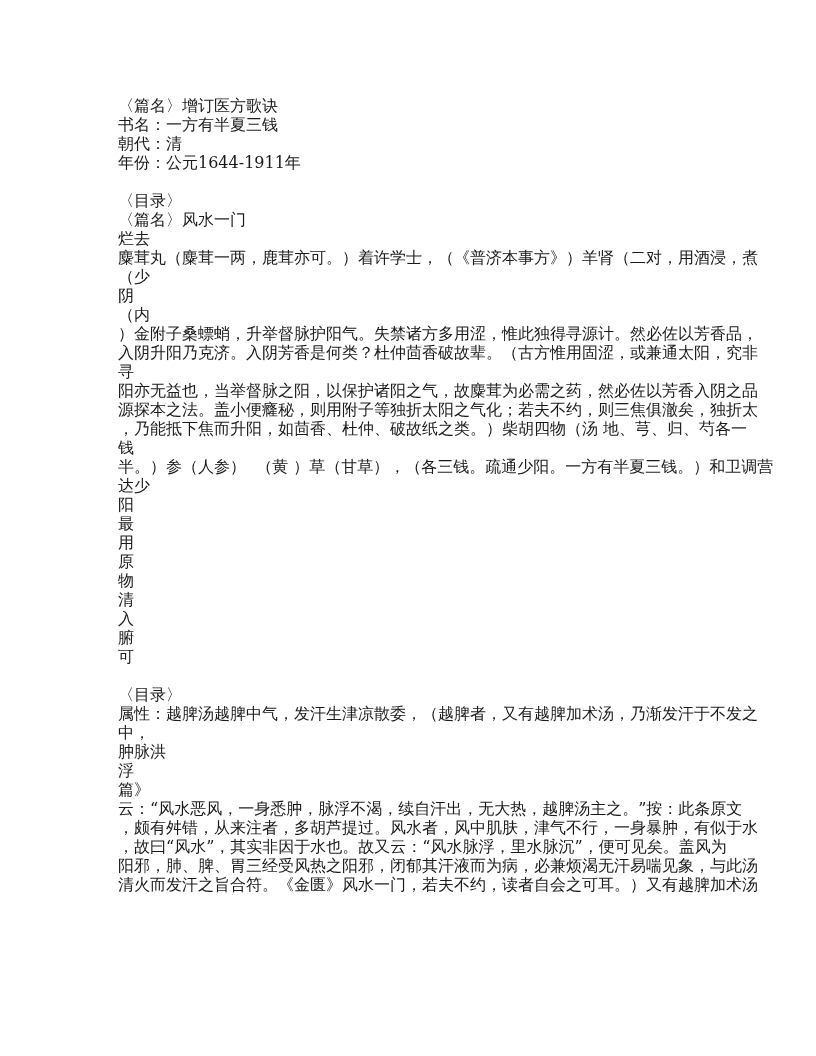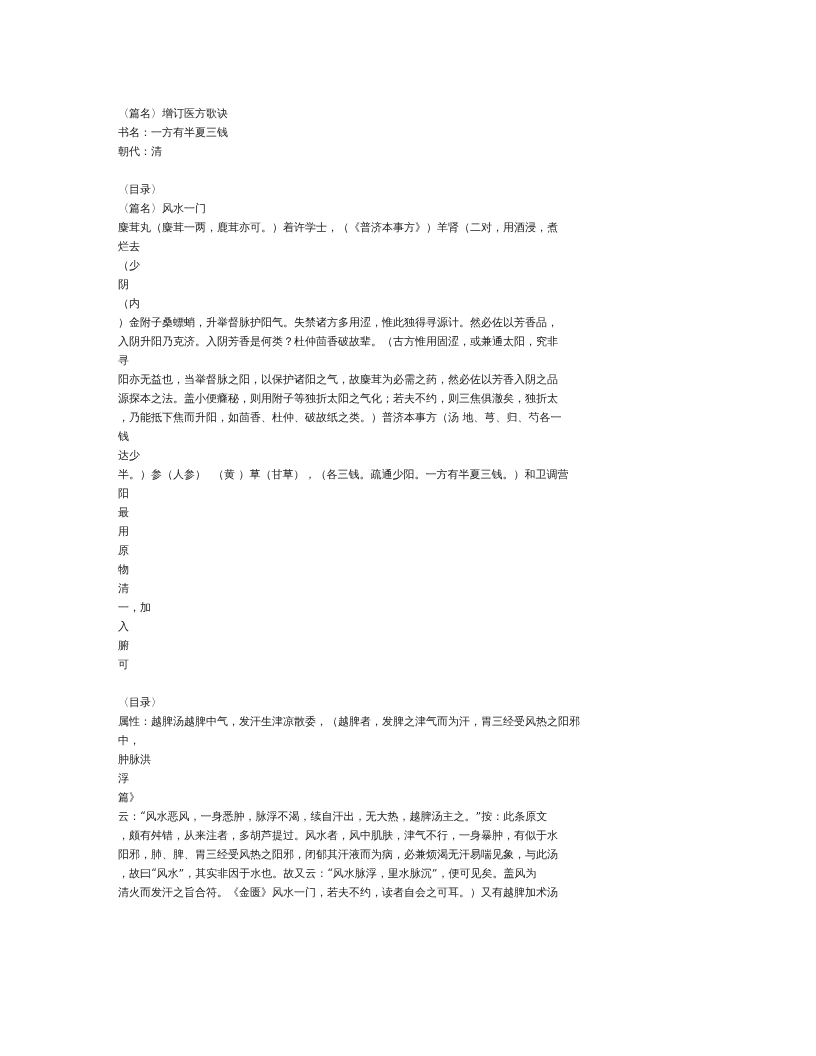--- a/index.html
+++ b/index.html
@@ -1,71 +1,71 @@
 <!DOCTYPE html>
 <html><head>
 <meta charset="utf-8">
 <style>
   html, body { margin: 0; padding: 0; background: #ffffff; }
   body { width: 816px; height: 1056px; position: relative; overflow: hidden; }
   .page {
     position: absolute; left: 118px; top: 96px; width: 580px;
     font-family: "DejaVu Serif", "Liberation Serif", serif;
-    font-size: 11px; line-height: 19px; color: #1a1a1a; margin-top: 8px;
+    font-size: 16px; line-height: 19px; color: #1a1a1a;
   }
   .line { white-space: pre; height: 19px; }
   .blank { height: 19px; }
 </style>
 </head>
 <body>
 
 <div class="page">
   <div>
     <div class="line">〈篇名〉增订医方歌诀</div>
     <div class="line">书名：一方有半夏三钱</div>
     <div class="line">朝代：清</div>
+    <div class="line">年份：公元1644-1911年</div>
   </div>
   <div class="blank"></div>
 
   <div>
     <div class="line">〈目录〉</div>
     <div class="line">〈篇名〉风水一门</div>
+    <div class="line">烂去</div>
     <div class="line">麋茸丸（麋茸一两，鹿茸亦可。）着许学士，（《普济本事方》）羊肾（二对，用酒浸，煮</div>
-    <div class="line">烂去</div>
     <div class="line">（少</div>
     <div class="line">阴</div>
     <div class="line">（内</div>
     <div class="line">）金附子桑螵蛸，升举督脉护阳气。失禁诸方多用涩，惟此独得寻源计。然必佐以芳香品，</div>
     <div class="line">入阴升阳乃克济。入阴芳香是何类？杜仲茴香破故辈。（古方惟用固涩，或兼通太阳，究非</div>
     <div class="line">寻</div>
     <div class="line">阳亦无益也，当举督脉之阳，以保护诸阳之气，故麋茸为必需之药，然必佐以芳香入阴之品</div>
     <div class="line">源探本之法。盖小便癃秘，则用附子等独折太阳之气化；若夫不约，则三焦俱澈矣，独折太</div>
-    <div class="line">，乃能抵下焦而升阳，如茴香、杜仲、破故纸之类。）普济本事方（汤 地、芎、归、芍各一</div>
+    <div class="line">，乃能抵下焦而升阳，如茴香、杜仲、破故纸之类。）柴胡四物（汤 地、芎、归、芍各一</div>
     <div class="line">钱</div>
+    <div class="line">半。）参（人参）  （黄 ）草（甘草），（各三钱。疏通少阳。一方有半夏三钱。）和卫调营</div>
     <div class="line">达少</div>
-    <div class="line">半。）参（人参）  （黄 ）草（甘草），（各三钱。疏通少阳。一方有半夏三钱。）和卫调营</div>
     <div class="line">阳</div>
     <div class="line">最</div>
     <div class="line">用</div>
     <div class="line">原</div>
     <div class="line">物</div>
     <div class="line">清</div>
-    <div class="line">一，加</div>
     <div class="line">入</div>
     <div class="line">腑</div>
     <div class="line">可</div>
   </div>
   <div class="blank"></div>
 
   <div>
     <div class="line">〈目录〉</div>
-    <div class="line">属性：越脾汤越脾中气，发汗生津凉散委，（越脾者，发脾之津气而为汗，胃三经受风热之阳邪</div>
+    <div class="line">属性：越脾汤越脾中气，发汗生津凉散委，（越脾者，又有越脾加术汤，乃渐发汗于不发之</div>
     <div class="line">中，</div>
     <div class="line">肿脉洪</div>
     <div class="line">浮</div>
     <div class="line">篇》</div>
     <div class="line">云：“风水恶风，一身悉肿，脉浮不渴，续自汗出，无大热，越脾汤主之。”按：此条原文</div>
     <div class="line">，颇有舛错，从来注者，多胡芦提过。风水者，风中肌肤，津气不行，一身暴肿，有似于水</div>
+    <div class="line">，故曰“风水”，其实非因于水也。故又云：“风水脉浮，里水脉沉”，便可见矣。盖风为</div>
     <div class="line">阳邪，肺、脾、胃三经受风热之阳邪，闭郁其汗液而为病，必兼烦渴无汗易喘见象，与此汤</div>
-    <div class="line">，故曰“风水”，其实非因于水也。故又云：“风水脉浮，里水脉沉”，便可见矣。盖风为</div>
     <div class="line">清火而发汗之旨合符。《金匮》风水一门，若夫不约，读者自会之可耳。）又有越脾加术汤</div>
   </div>
 </div>
 
 </body></html>

